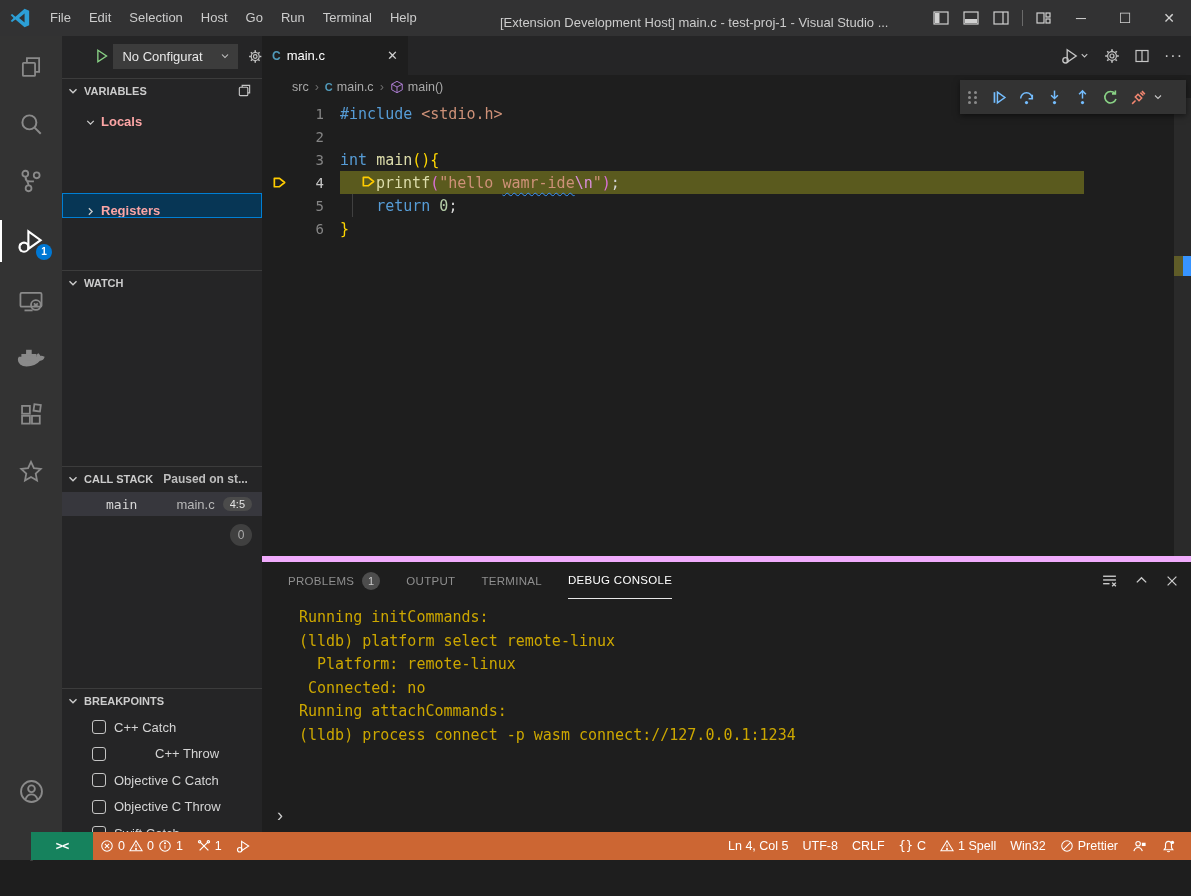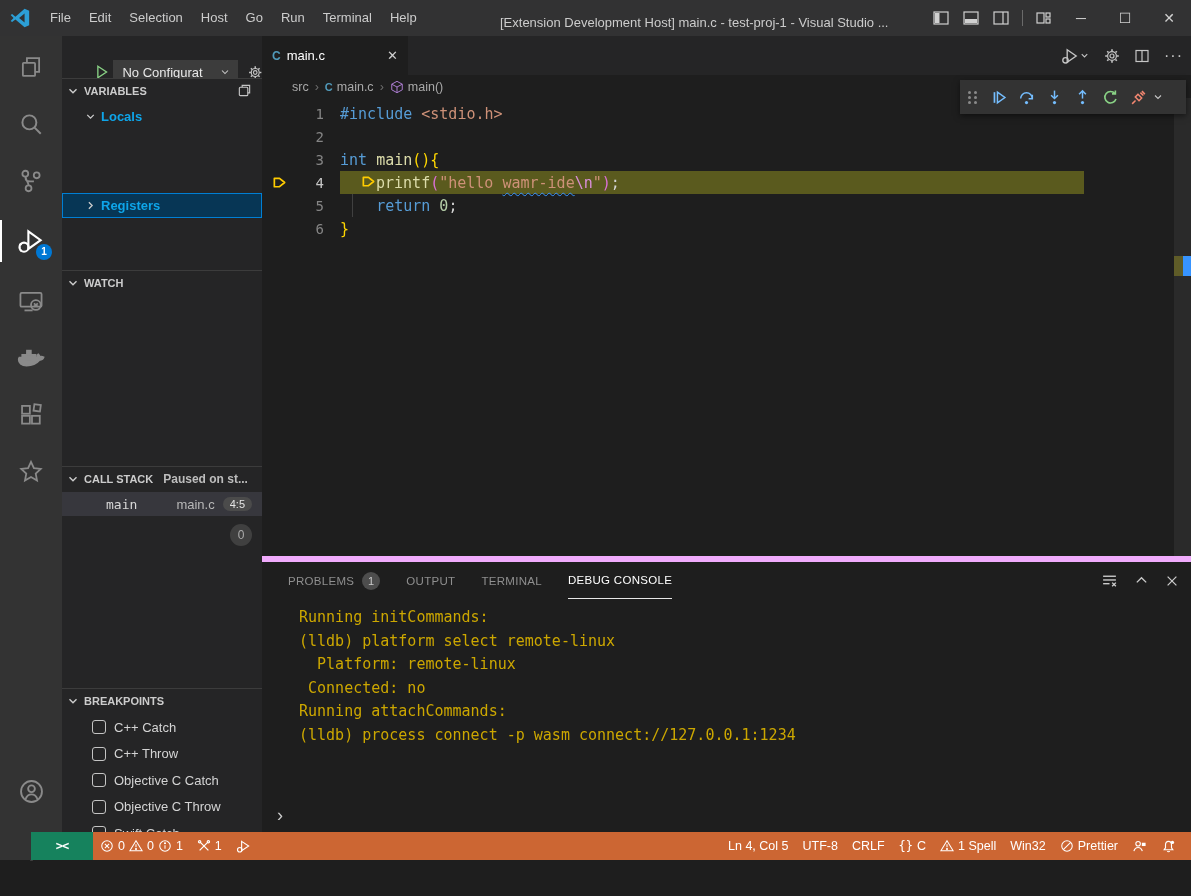--- a/index.html
+++ b/index.html
@@ -27,32 +27,32 @@
   .act-item { position:absolute; left:0; width:62px; height:50px; display:flex;
     align-items:center; justify-content:center; color:#858585; }
   .act-item svg { stroke:#8a8a8a; }
   .act-item.active svg { stroke:#ffffff; }
   .act-item.active::before { content:""; position:absolute; left:0; top:4px; bottom:4px; width:2px; background:#ffffff; }
   .act-badge { position:absolute; right:10px; bottom:6px; min-width:16px; height:16px; border-radius:8px;
     background:#0078d4; color:#fff; font-size:10px; line-height:16px; text-align:center; font-weight:bold; }
 
   
   .sidebar { width:200px; background:#252526; position:relative; flex:none; font-size:13px; overflow:hidden; }
-  .cfg-row { position:absolute; top:22px; left:0; right:0; height:28px; display:flex; align-items:center; }
+  .cfg-row { position:absolute; top:6px; left:0; right:0; height:28px; display:flex; align-items:center; }
   .cfg-play { margin-left:32px; margin-right:4px; }
   .cfg-dd { height:25px; background:#3c3c3c; border:1px solid #3c3c3c; display:flex; align-items:center;
     padding:0 6px 0 8px; width:128px; color:#e8e8e8; font-size:13px; }
   .cfg-dd .lbl { flex:1; white-space:nowrap; overflow:hidden; }
   .cfg-gear { margin-left:10px; }
   .sect-head { position:absolute; left:0; right:0; height:24px; display:flex; align-items:center;
     font-size:11px; font-weight:bold; color:#cccccc; border-top:1px solid #3c3c3c; background:#252526; }
   .sect-head .chev { margin:0 4px 0 4px; }
   .sect-desc { font-size:12px; font-weight:bold; color:#bdbdbd; margin-left:10px; }
-  .tree-row { position:absolute; left:0; right:0; height:25px; display:flex; align-items:center;
-    font-weight:bold; color:#0ea5e9; }
+  .tree-row { position:absolute; left:0; right:0; height:25px; display:flex; align-items:flex-end;
+    font-weight:bold; color:#fca5a5; }
   .tree-row .chev { margin:0 4px 0 22px; }
   .tree-row.selected { background:#073655; outline:1px solid #007fd4; outline-offset:-1px;margin-top:36px; }
   .cs-row { position:absolute; left:0; right:0; height:24px; background:#37373d; display:flex; align-items:center;
     font-size:13px; }
   .cs-name { font-family:"DejaVu Sans Mono", monospace; color:#d8d8d8; margin-left:44px; flex:1; }
   .cs-file { color:#b8b8b8; margin-right:8px; }
   .cs-pos { background:#4b4b4b; color:#e4e4e4; border-radius:9px; font-size:11px; padding:1px 7px; margin-right:10px; }
   .cs-badge { position:absolute; right:10px; width:22px; height:22px; border-radius:50%; background:#404040;
     color:#ababab; font-size:12px; display:flex; align-items:center; justify-content:center; }
   .bp-row { position:absolute; left:0; right:0; height:26px; display:flex; align-items:center; color:#d4d4d4; font-size:13px; }
@@ -334,21 +334,21 @@
         <svg class="chev" width="14" height="14" viewBox="0 0 16 16">
             <polyline points="4,6 8,10 12,6" fill="none" stroke="#cccccc" stroke-width="1.6"></polyline>
           </svg>
         <span>BREAKPOINTS</span>
       </div>
       <div id="bp-list">
           <div class="bp-row" style="top: 678px;">
             <span class="bp-check"></span>
             <span>C++ Catch</span>
           </div>
-          <div class="bp-row" style="top: 704.5px;">
+          <div class="bp-row" style="top: 704.5px; gap: 41px;">
             <span class="bp-check"></span>
             <span>C++ Throw</span>
           </div>
           <div class="bp-row" style="top: 731px;">
             <span class="bp-check"></span>
             <span>Objective C Catch</span>
           </div>
           <div class="bp-row" style="top: 757.5px;">
             <span class="bp-check"></span>
             <span>Objective C Throw</span>

